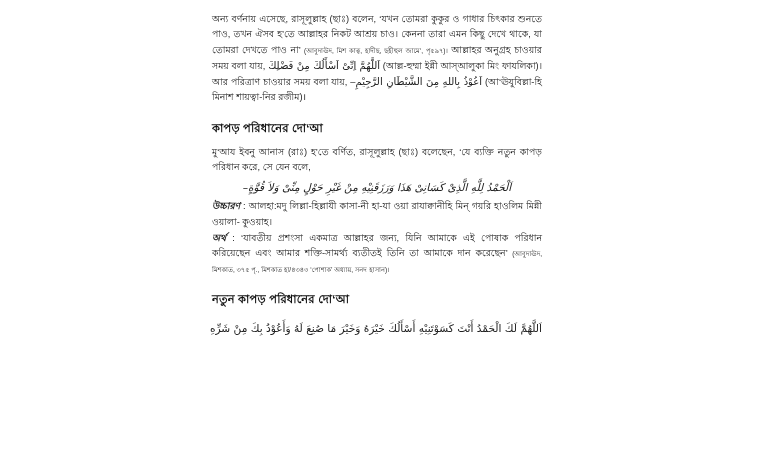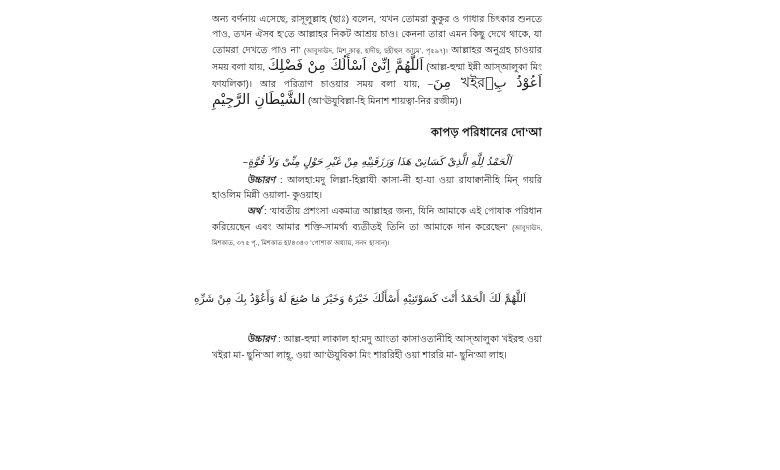--- a/index.html
+++ b/index.html
@@ -36,111 +36,111 @@
     color: #1d1d1d;
     margin: 0;
   }
   .bn-para {
     margin: 0 0 1px 0;
   }
   .heading {
     font-family: "Liberation Sans", "DejaVu Sans", sans-serif;
     font-size: 11.4px;
     font-weight: bold;
-    text-align: right;
+    text-align: left;
     letter-spacing: 0.2px;
     color: #111111;
     margin: 0;
     padding: 0;
   }
   .sec-gap-top {
     height: 13px;
   }
   .sec-gap-head {
     height: 6px;
   }
   .arabic {
     font-family: "DejaVu Sans", "Liberation Sans", sans-serif;
     direction: rtl;
     unicode-bidi: bidi-override;
     font-size: 10.6px;
     line-height: 17px;
     text-align: center;
     color: #202020;
-    margin: 16px;
+    margin: 0;
     white-space: nowrap;
   }
   .arabic-block {
     margin: 4px 0 3px 0;
     font-style: italic;
   }
   .arabic-rtl-inline {
     font-family: "DejaVu Sans", "Liberation Sans", sans-serif;
     direction: rtl;
     unicode-bidi: isolate;
-    font-size: 14px;
+    font-size: 10px;
     color: #202020;
   }
   .lbl {
     font-weight: bold;
     font-style: italic;
-    margin-left: 35px;
   }
   .cite {
     font-size: 6.6px;
     color: #2a2a2a;
   }
   .tiny-gap { height: 4px; }
   .blk-gap { height: 9px; }
 </style>
 </head>
 <body>
 
 <div class="page">
   <div class="column">
 
     <p class="bn bn-para">
       <span>অন্য বর্ণনায় এসেছে, রাসূলুল্লাহ (ছাঃ) বলেন, ‘যখন তোমরা কুকুর ও গাধার</span>
       <span>চিৎকার শুনতে পাও, তখন ঐসব হ’তে আল্লাহর নিকট আশ্রয় চাও। কেননা তারা</span>
       <span>এমন কিছু দেখে থাকে, যা তোমরা দেখতে পাও না’ </span><span class="cite">(আবুদাঊদ, মিশ কাত্ব, হাদীছ, ছহীহুল জামে‘, পৃ</span><span class="cite">৫৯৭)।</span><span> আল্লাহর অনুগ্রহ চাওয়ার সময় বলা যায়, </span><span class="arabic-rtl-inline">اَللَّهُمَّ اِنِّىْ اَسْأَلُكَ مِنْ فَضْلِكَ</span>
       <span>(আল্ল-হুম্মা ইন্নী আস্আলুকা মিং ফাযলিকা)। আর পরিত্রাণ চাওয়ার সময় বলা</span>
-      <span>যায়, –</span><span class="arabic-rtl-inline">اَعُوْذُ بِখইরহِ مِنَ الشَّيْطَانِ الرَّجِيْمِ</span><span> (আ‘ঊযুবিল্লা-হি মিনাশ শায়ত্বা-নির</span>
+      <span>যায়, –</span><span class="arabic-rtl-inline">اَعُوْذُ بِاللهِ مِنَ الشَّيْطَانِ الرَّجِيْمِ</span><span> (আ‘ঊযুবিল্লা-হি মিনাশ শায়ত্বা-নির</span>
       <span>রজীম)।</span>
     </p>
 
     <div class="sec-gap-top"></div>
 
     <h2 class="heading">কাপড় পরিধানের দো‘আ</h2>
     <div class="sec-gap-head"></div>
 
+    <p class="bn bn-para">
+      <span>মু‘আয ইবনু আনাস (রাঃ) হ’তে বর্ণিত, রাসূলুল্লাহ (ছাঃ) বলেছেন, ‘যে ব্যক্তি</span>
+      <span>নতুন কাপড় পরিধান করে, সে যেন বলে,</span>
+    </p>
 
     <p class="arabic arabic-block">اَلْحَمْدُ لِلَّهِ الَّذِىْ كَسَانِىْ هَذَا وَرَزَقَنِيْهِ مِنْ غَيْرِ حَوْلٍ مِنِّىْ وَلاَ قُوَّةٍ–</p>
 
     <p class="bn bn-para">
       <span class="lbl">উচ্চারণ</span><span> : আলহা:মদু লিল্লা-হিল্লাযী কাসা-নী হা-যা ওয়া রাযাক্বানীহি মিন্ গয়রি</span>
       <span>হাওলিম মিন্নী ওয়ালা- কুওয়াহ।</span>
     </p>
 
     <p class="bn bn-para">
       <span class="lbl">অর্থ</span><span> : ‘যাবতীয় প্রশংসা একমাত্র আল্লাহর জন্য, যিনি আমাকে এই পোষাক</span>
       <span>পরিধান করিয়েছেন এবং আমার শক্তি-সামর্থ্য ব্যতীতই তিনি তা আমাকে দান</span>
       <span>করেছেন’ </span><span class="cite">(আবুদাঊদ, মিশকাত, ৩৭৫ পৃ., মিশকাত হা/৪৩৪৩ ‘পোশাক’ অধ্যায়, সনদ</span>
       <span class="cite">হাসান)।</span>
     </p>
 
     <div class="sec-gap-top"></div>
 
+    <h2 class="heading">নতুন কাপড় পরিধানের দো‘আ</h2>
     <div class="sec-gap-head"></div>
 
 
     <div class="tiny-gap"></div>
 
     <p class="arabic">اَللَّهُمَّ لَكَ الْحَمْدُ أَنْتَ كَسَوْتَنِيْهِ أَسْأَلُكَ خَيْرَهُ وَخَيْرَ مَا صُنِعَ لَهُ وَأَعُوْذُ بِكَ مِنْ شَرِّهِ</p>
 
     <div class="blk-gap"></div>
 
-    <p class="bn bn-para">
-      <span class="lbl">উচ্চারণ</span><span> : আল্ল-হুম্মা লাকাল হা:মদু আংতা কাসাওতানীহি আস্আলুকা খইরহু ওয়া</span>
-      <span>খইরা মা- ছুনি‘আ লাহূ, ওয়া আ‘ঊযুবিকা মিং শাররিহী ওয়া শাররি মা- ছুনি‘আ লাহ।</span>
-    </p>
 
   </div>
 </div>
 
 </body></html>

